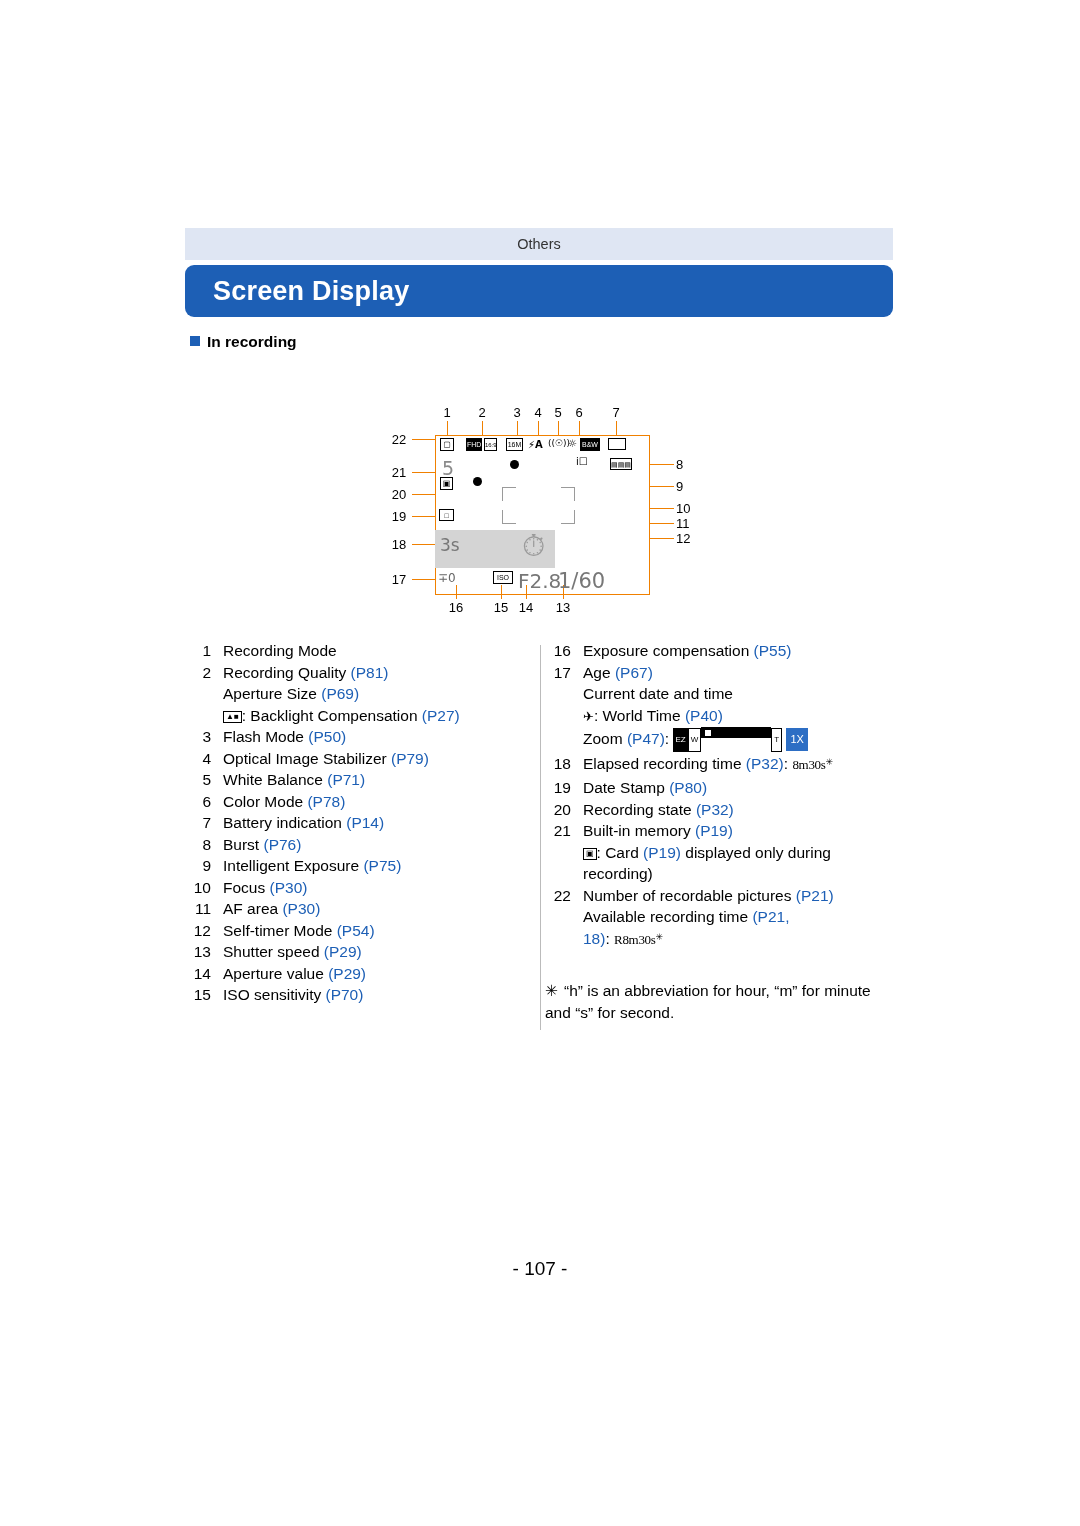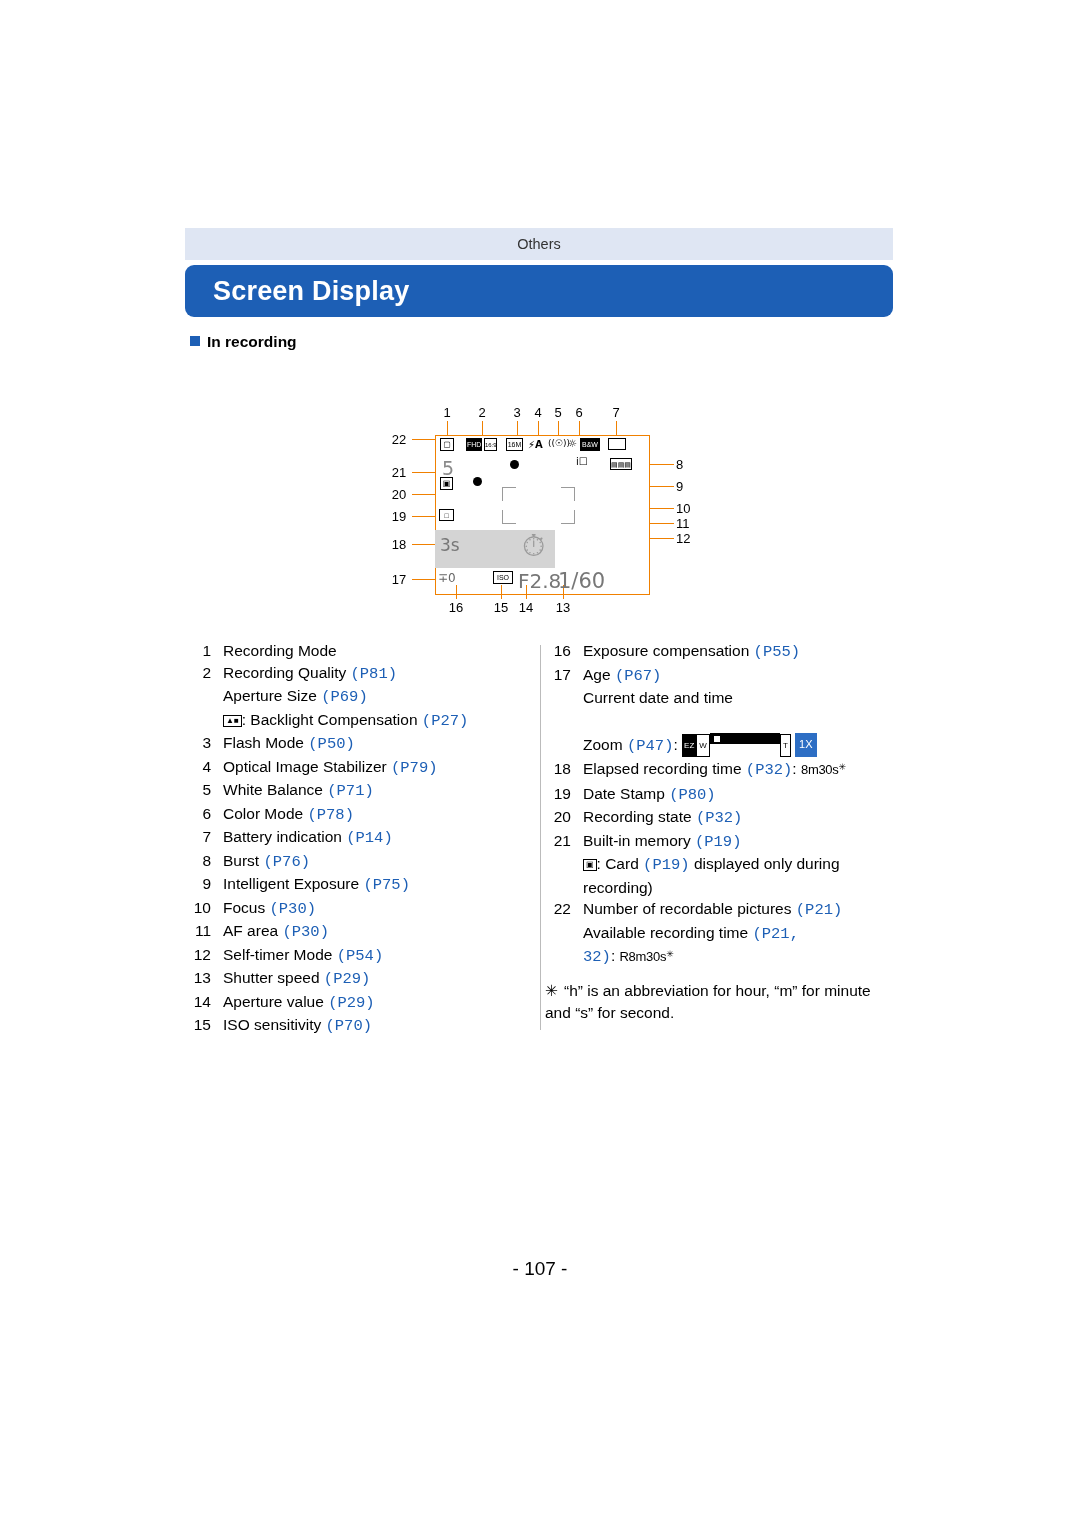--- a/index.html
+++ b/index.html
@@ -171,33 +171,33 @@
     left: 0; top: 0;
     width: 26px;
     text-align: right;
     font-size: 15.5px;
   }
   .sub {
     position: relative;
     padding-left: 38px;
     min-height: 21.5px;
   }
-  .ref { color: #1d5fb5; font-family: Liberation Mono, monospace; }
+  .ref { color: #1d5fb5; }
   .iconinline {
     display: inline-block;
     border: 1px solid #000;
     font-size: 8px;
     line-height: 10px;
     padding: 0 2px;
     position: relative;
     top: -2px;
     background: #fff;
   }
   .lcdfont {
-    font-family: Liberation Sans, sans-serif;
+    font-family: Liberation Serif, serif;
     font-size: 13px;
     letter-spacing: -0.3px;
   }
   .zoombar {
     display: inline-block;
     vertical-align: middle;
     position: relative;
     top: -1px;
   }
   .note {
@@ -376,22 +376,23 @@
     </div>
 
     <div class="col colR">
 
       <div class="row"><span class="n">16</span><span>Exposure compensation </span><span class="ref">(P55)</span></div>
 
       <div class="row"><span class="n">17</span><span>Age </span><span class="ref">(P67)</span></div>
 
       <div class="sub"><span>Current date and time</span></div>
 
-
-      <div class="sub" style="padding-left:38px;margin-top:24px;">
+      <div class="sub"><span style="font-family:'DejaVu Sans',sans-serif;font-size:13px;">✈</span><span>: World Time </span><span class="ref">(P40)</span></div>
+
+      <div class="sub" style="padding-left:38px;">
         <span>Zoom </span><span class="ref">(P47)</span><span>:</span>
         <span class="zoombar">
           <span style="display:inline-block;background:#000;color:#fff;font-size:8px;padding:1px 2px;font-family:'Liberation Sans',sans-serif;">EZ</span><span style="display:inline-block;background:#fff;color:#000;border:1px solid #000;font-size:8px;padding:0 2px;">W</span><span style="display:inline-block;width:70px;height:11px;background:#000;vertical-align:top;position:relative;top:1px;"><span style="position:absolute;left:4px;top:3px;width:6px;height:6px;background:#fff;"></span></span><span style="display:inline-block;background:#fff;color:#000;border:1px solid #000;font-size:8px;padding:0 2px;">T</span>
         </span>
         <span style="display:inline-block;background:#2d6ec4;color:#fff;font-size:11px;padding:1px 4px;position:relative;top:-1px;">1X</span>
       </div>
 
       <div class="row"><span class="n">18</span><span>Elapsed recording time </span><span class="ref">(P32)</span><span>:</span> <span class="lcdfont">8m30s</span><span style="font-size:9px;position:relative;top:-4px;">✳</span></div>
 
       <div class="row"><span class="n">19</span><span>Date Stamp </span><span class="ref">(P80)</span></div>
@@ -401,21 +402,21 @@
       <div class="row"><span class="n">21</span><span>Built-in memory </span><span class="ref">(P19)</span></div>
 
       <div class="sub"><span class="iconinline">▣</span><span>: Card </span><span class="ref">(P19)</span><span> displayed only during</span></div>
 
       <div class="sub"><span>recording)</span></div>
 
       <div class="row"><span class="n">22</span><span>Number of recordable pictures </span><span class="ref">(P21)</span></div>
 
       <div class="sub"><span>Available recording time </span><span class="ref">(P21,</span></div>
 
-      <div class="sub"><span class="ref">32)</span><span>:</span> <span class="lcdfont">R8m30s</span><span style="font-size:9px;position:relative;top:-4px;">✳</span></div>
+      <div class="sub"><span class="ref">18)</span><span>:</span> <span class="lcdfont">R8m30s</span><span style="font-size:9px;position:relative;top:-4px;">✳</span></div>
     </div>
 
     <div class="note">
       <span class="star">✳</span><span>“h” is an abbreviation for hour, “m” for minute and “s” for second.</span>
     </div>
   </div>
 
   <div class="pagenum">- 107 -</div>
 </div>
 

